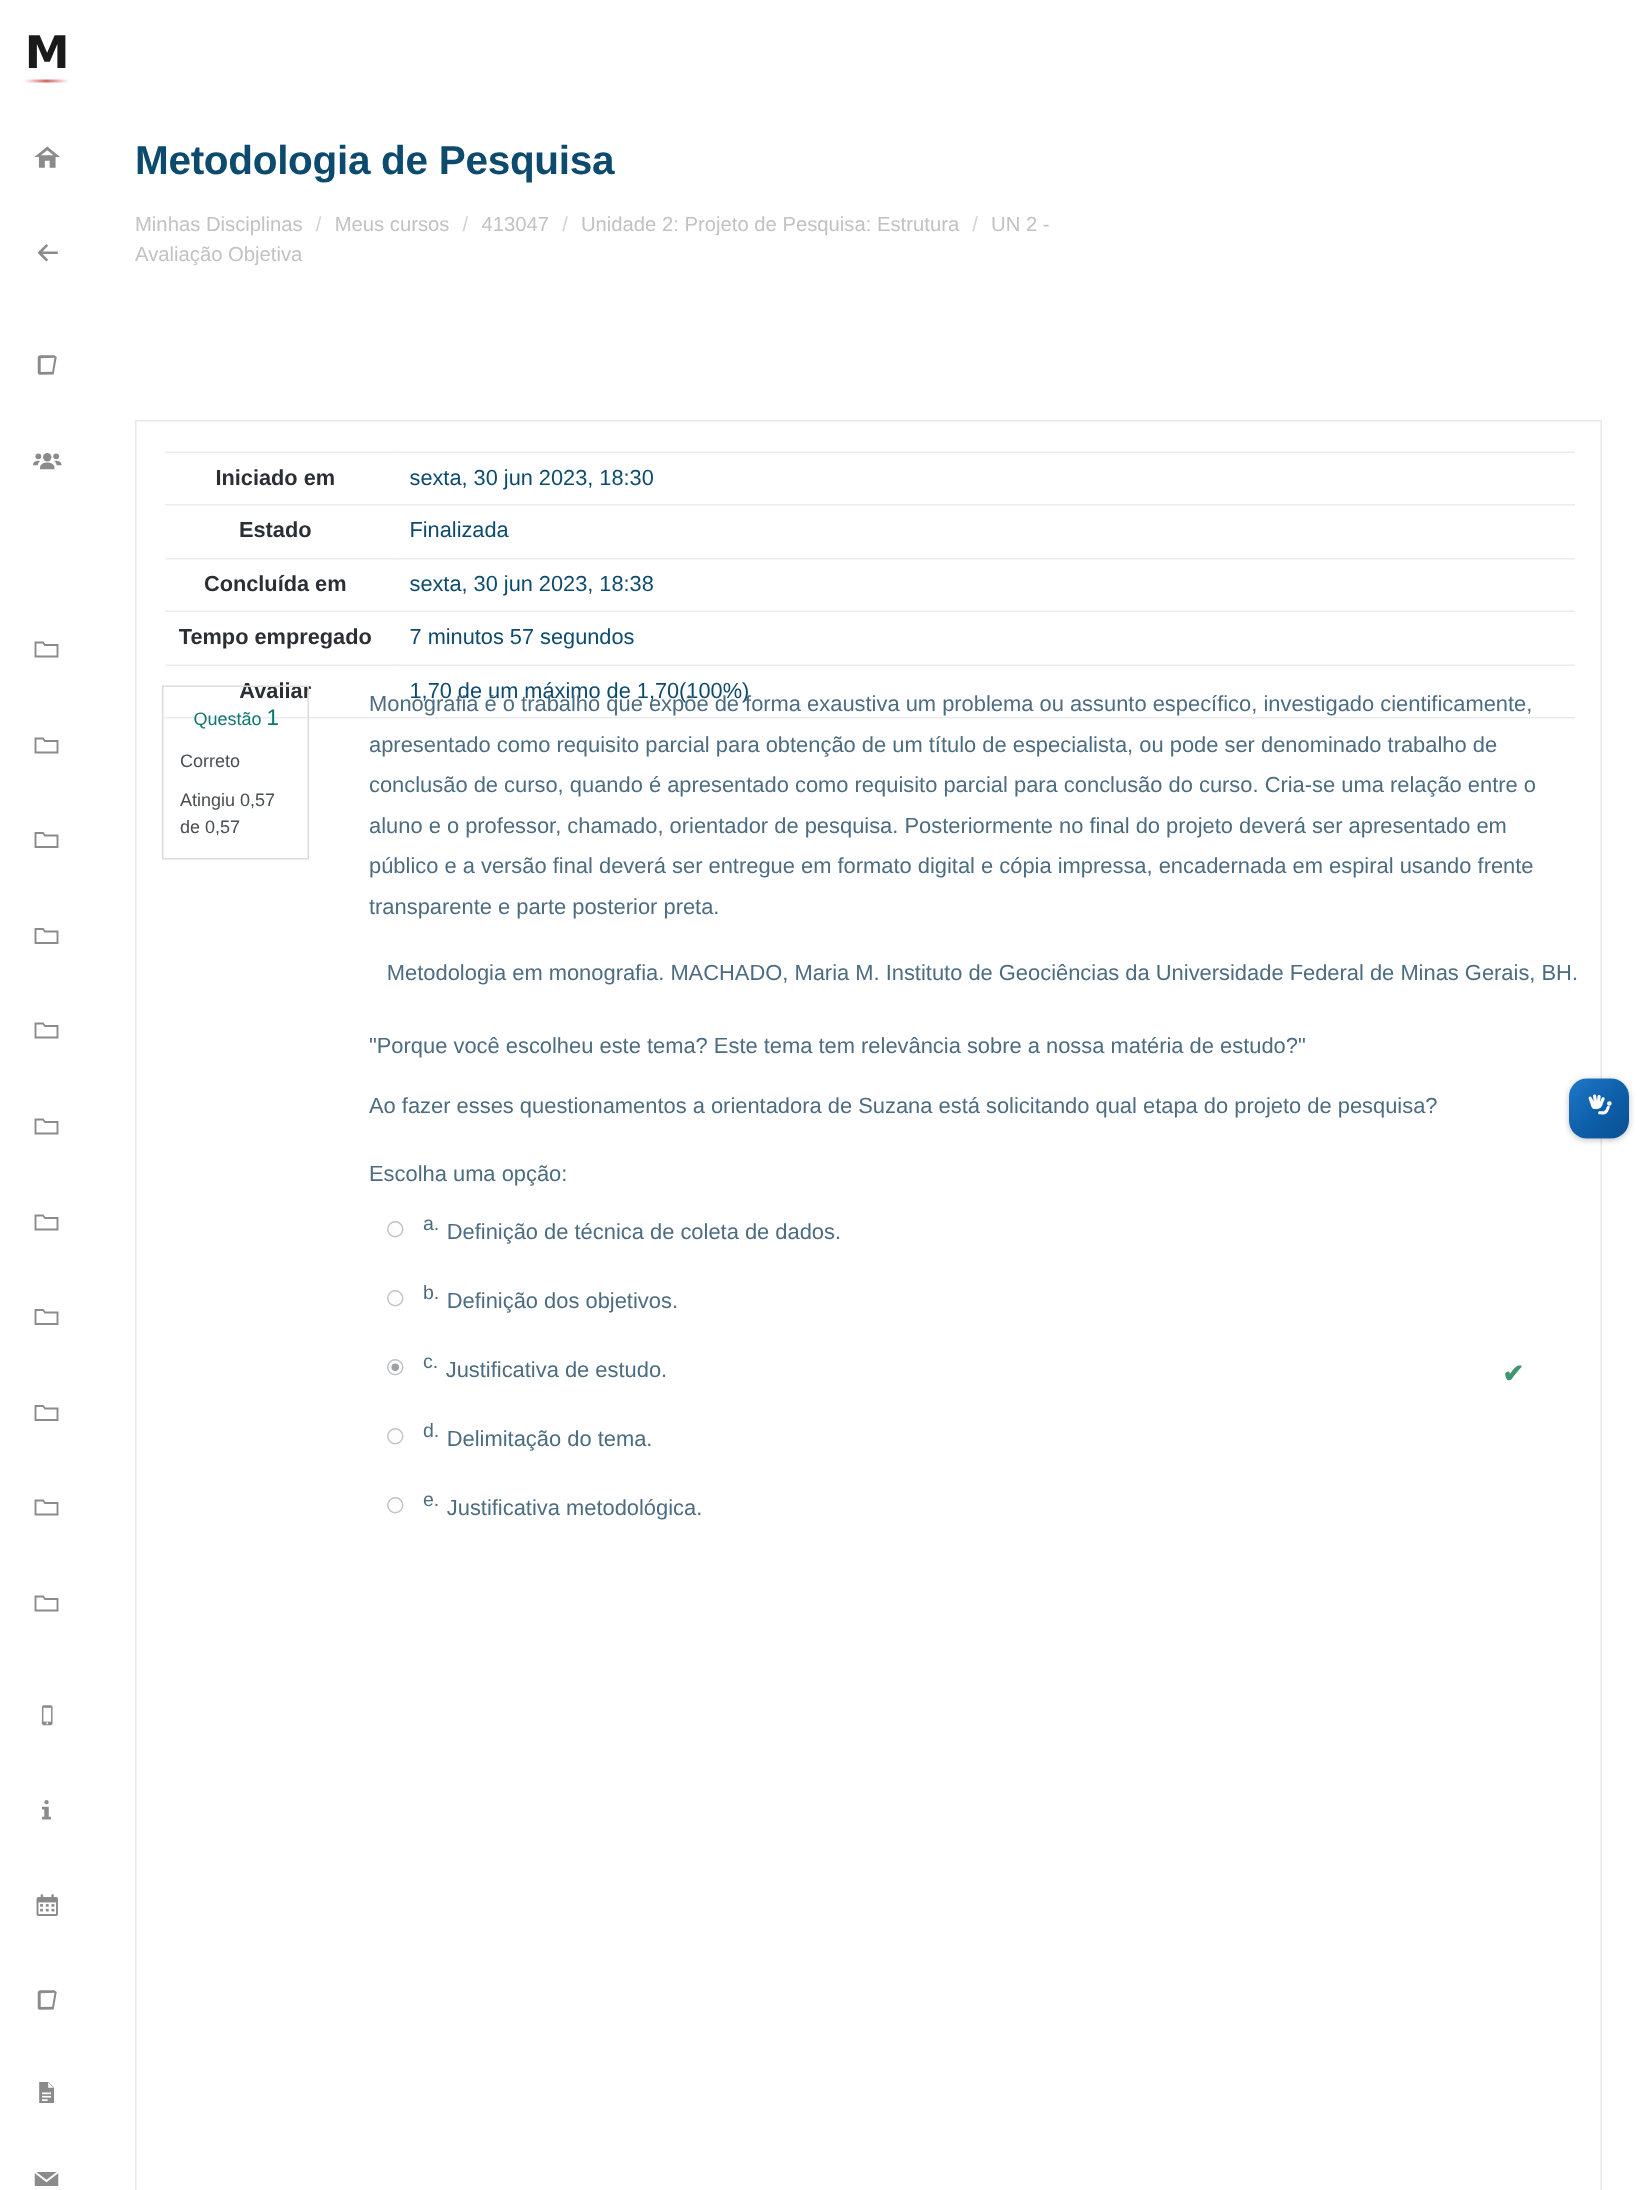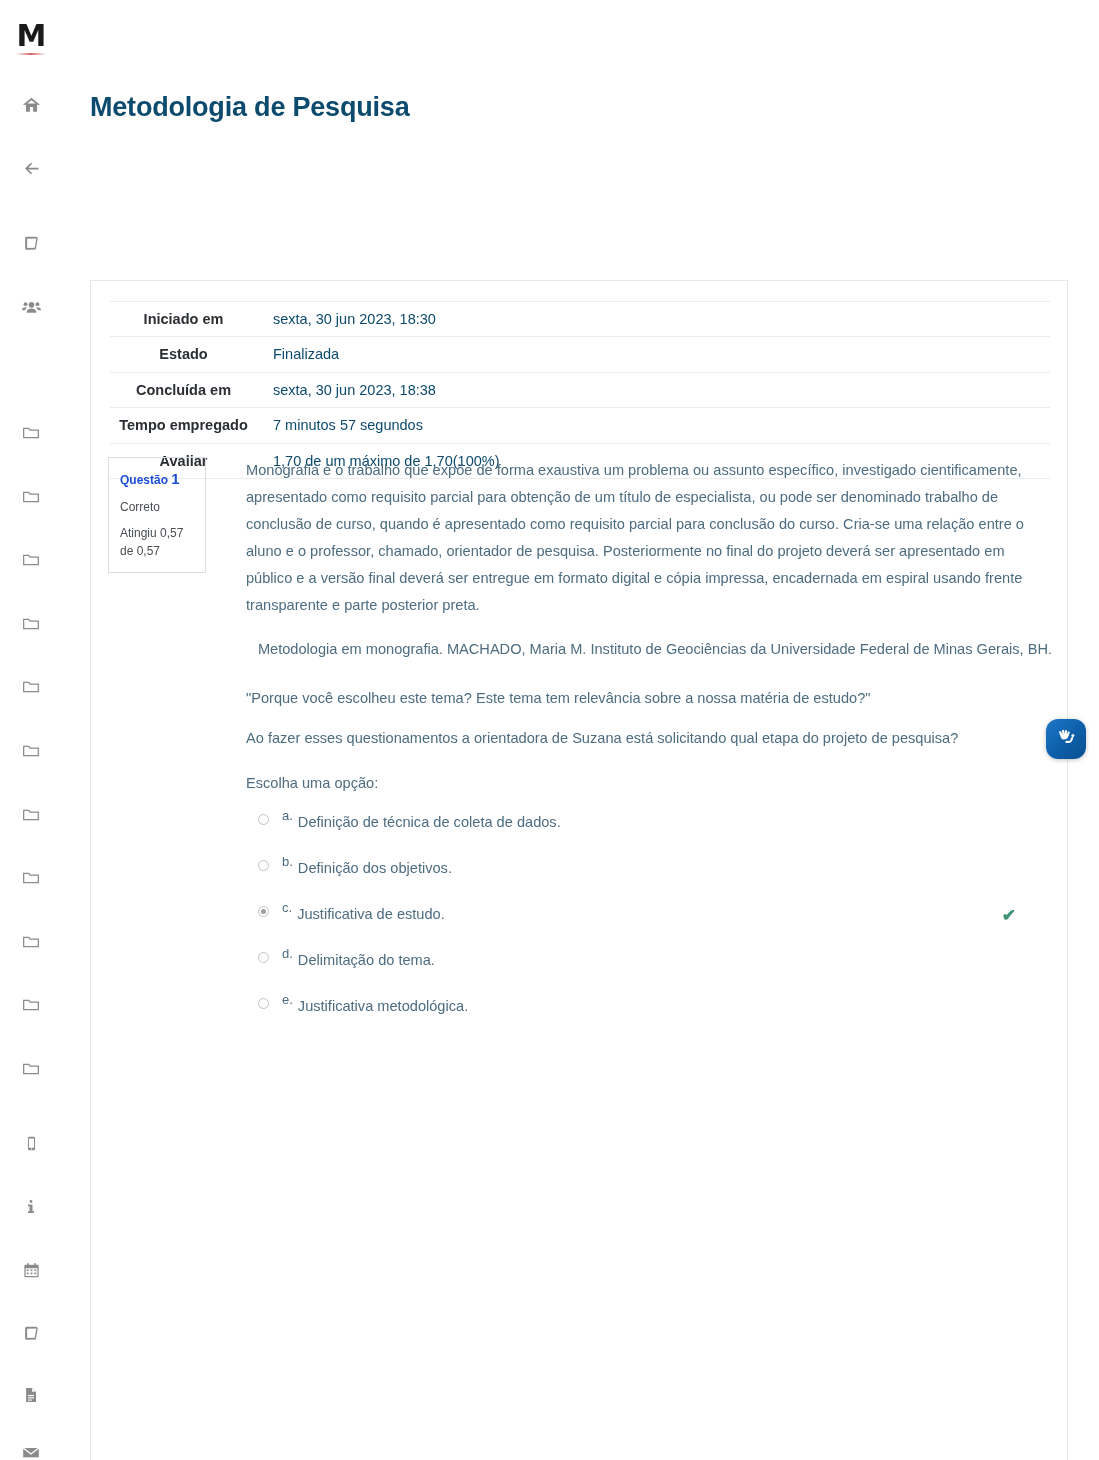--- a/index.html
+++ b/index.html
@@ -132,24 +132,25 @@
     position: absolute;
     left: 0; top: 0;
     width: 98px;
     border: 1px solid #dcdcdc;
     padding: 10px 10px 12px 11px;
     font-size: 12px;
     color: #3b3f43;
     line-height: 1.5;
   }
   #qinfo .qnum {
-    font-weight: 700;
-    color: #1d4ed8;
+    font-weight: 400;
+    color: #0f766e;
     font-size: 12px;
     margin-bottom: 7px;
+    text-align: center;
   }
   #qinfo .qnum .big { font-size: 15px; }
   #qinfo .qstate { color: #4a4e52; margin-bottom: 8px; font-size: 12px;}
   #qinfo .qgrade { color: #4a4e52; font-size: 12px; }
 
   #qtext {
     position: absolute;
     left: 138px; top: 0;
     width: 806px;
     color: #4c6c80;
@@ -433,20 +434,31 @@
         <svg width="20" height="20" viewBox="0 0 24 24" fill="currentColor">
             <path d="M2.6 7.2h18.8v11.2H2.6z"></path>
             <path d="M2.6 7.2 12 14.4l9.4-7.2" fill="none" stroke="#fff" stroke-width="1.6"></path>
           </svg>
       </span>
     </div>
   </nav>
 
   <h1 id="page-title">Metodologia de Pesquisa</h1>
 
+  <div id="breadcrumb">
+    <span class="crumb">Minhas Disciplinas</span>
+    <span class="sep">/</span>
+    <span class="crumb">Meus cursos</span>
+    <span class="sep">/</span>
+    <span class="crumb">413047</span>
+    <span class="sep">/</span>
+    <span class="crumb">Unidade 2: Projeto de Pesquisa: Estrutura</span>
+    <span class="sep">/</span>
+    <span class="crumb">UN 2 - Avaliação Objetiva</span>
+  </div>
 
   <section id="card">
 
     <table id="info-table">
       <tbody>
         <tr>
           <th>Iniciado em</th>
           <td>sexta, 30 jun 2023, 18:30</td>
         </tr>
         <tr>

